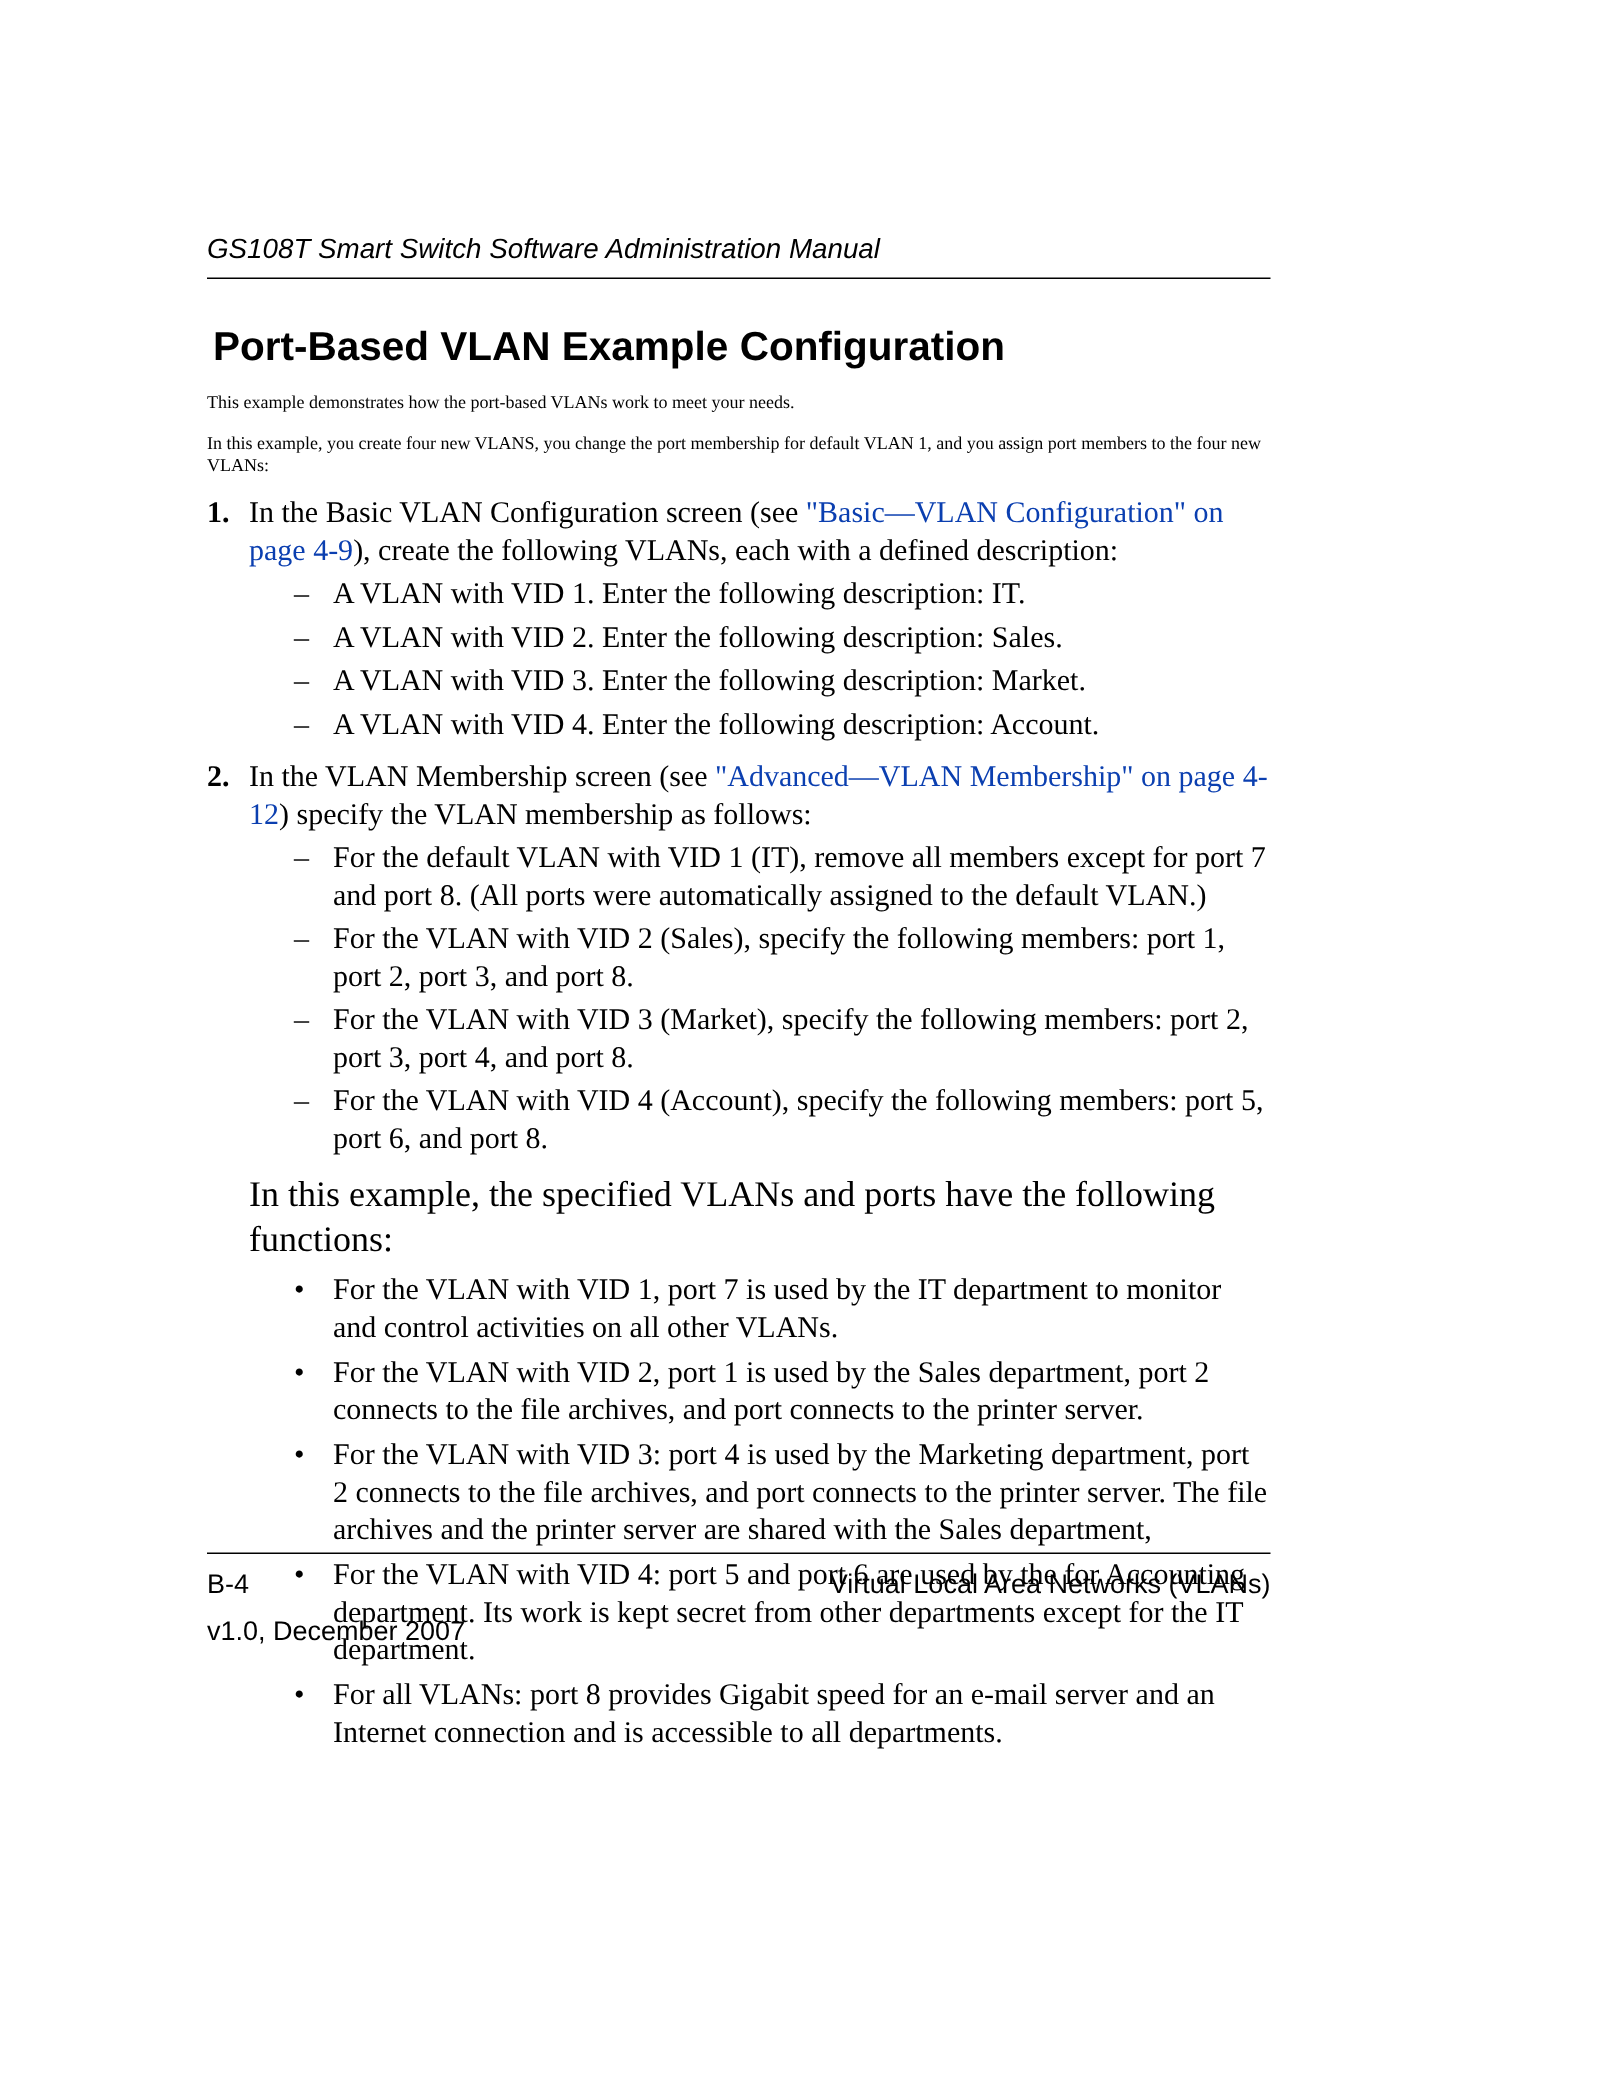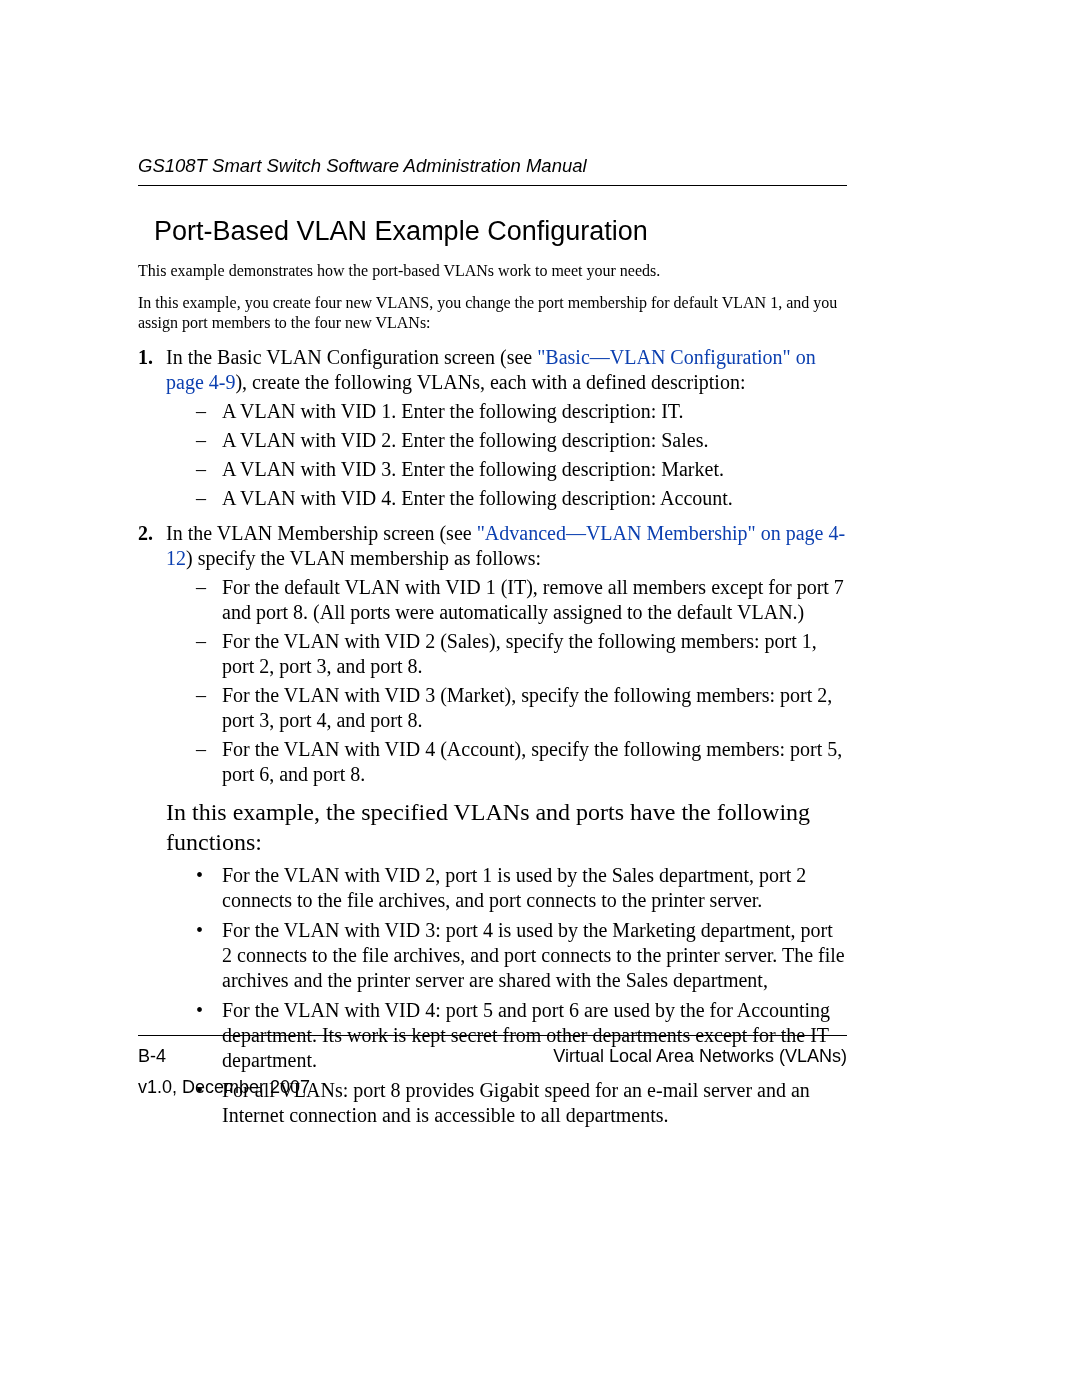--- a/index.html
+++ b/index.html
@@ -21,26 +21,26 @@
   .running-header {
     font-style: italic;
     font-family: Arial, Helvetica, sans-serif;
     font-size: 18.5px;
     padding-bottom: 8px;
     border-bottom: 1.5px solid #000;
     margin-bottom: 30px;
   }
   h1.section-title {
     font-family: Arial, Helvetica, sans-serif;
-    font-weight: normal;
+    font-weight: bold;
     font-size: 27px;
-    margin: 0 0 14px 16px;
+    margin: 0 0 14px 4px;
   }
   p.body {
-    font-size: 16px;
+    font-size: 12px;
     line-height: 1.25;
     margin: 0 0 12px 0;
   }
   ol.steps {
     list-style: none;
     padding: 0;
     margin: 0;
     font-size: 20px;
   }
   ol.steps > li {
@@ -148,20 +148,21 @@
       <span class="num">2.</span>
       <span>In the VLAN Membership screen (see </span><span class="link">"Advanced—VLAN Membership" on page 4-12</span><span>) specify the VLAN membership as follows:</span>
       <ul class="dash">
         <li>For the default VLAN with VID 1 (IT), remove all members except for port 7 and port 8. (All ports were automatically assigned to the default VLAN.)</li>
         <li>For the VLAN with VID 2 (Sales), specify the following members: port 1, port 2, port 3, and port 8.</li>
         <li>For the VLAN with VID 3 (Market), specify the following members: port 2, port 3, port 4, and port 8.</li>
         <li>For the VLAN with VID 4 (Account), specify the following members: port 5, port 6, and port 8.</li>
       </ul>
       <p class="inner-para" style="margin-left:0;">In this example, the specified VLANs and ports have the following functions:</p>
       <ul class="bullet">
+        <li>For the VLAN with VID 1, port 7 is used by the IT department to monitor and control activities on all other VLANs.</li>
         <li>For the VLAN with VID 2, port 1 is used by the Sales department, port 2 connects to the file archives, and port connects to the printer server.</li>
         <li>For the VLAN with VID 3: port 4 is used by the Marketing department, port 2 connects to the file archives, and port connects to the printer server. The file archives and the printer server are shared with the Sales department,</li>
         <li>For the VLAN with VID 4: port 5 and port 6 are used by the for Accounting department. Its work is kept secret from other departments except for the IT department.</li>
         <li>For all VLANs: port 8 provides Gigabit speed for an e-mail server and an Internet connection and is accessible to all departments.</li>
       </ul>
     </li>
   </ol>
 
   <div class="footer">
     <div class="footer-rule"></div>

